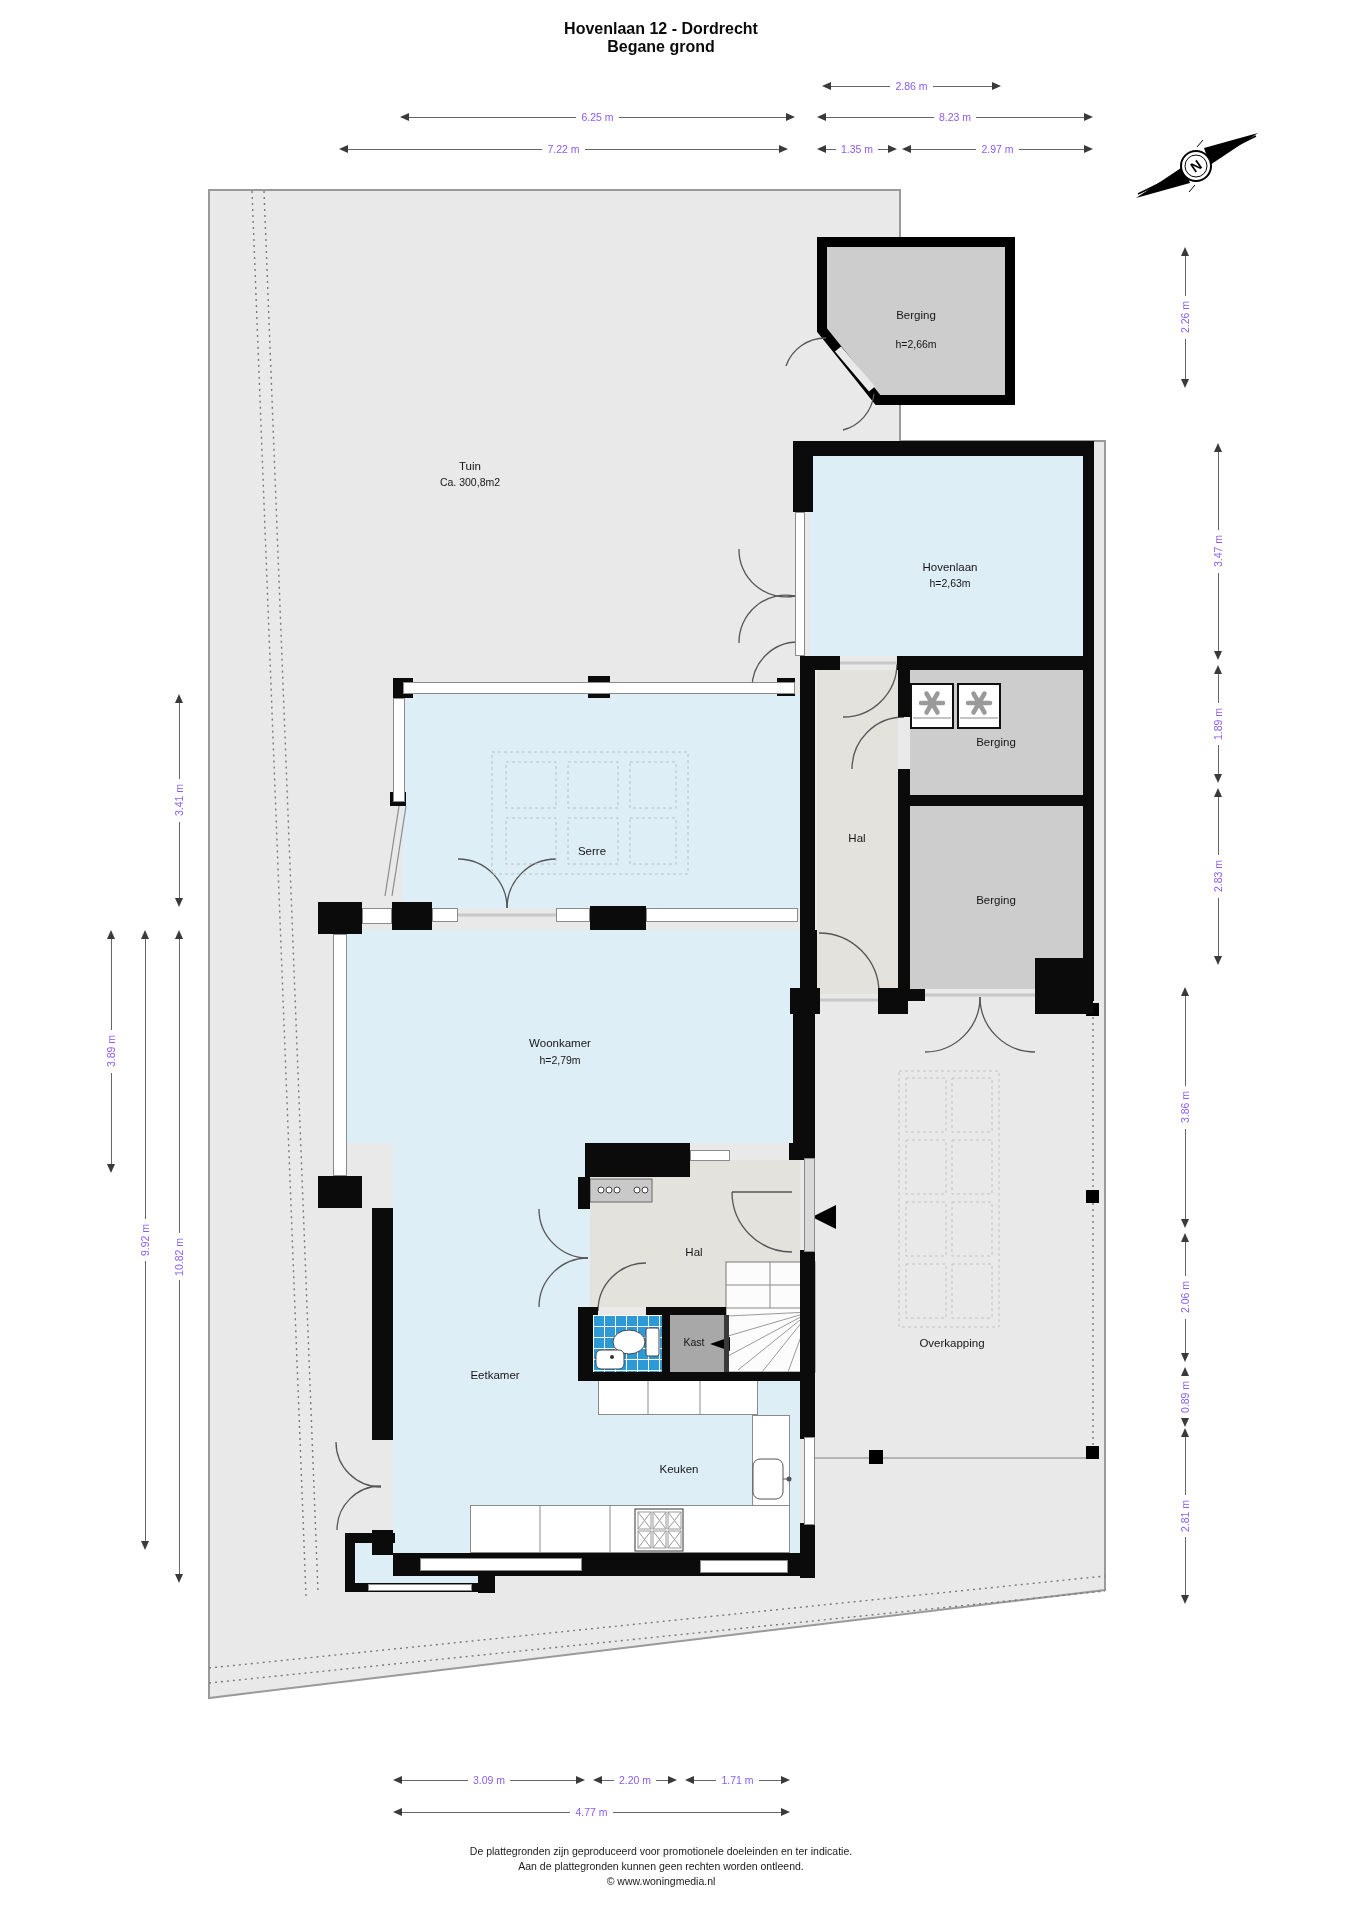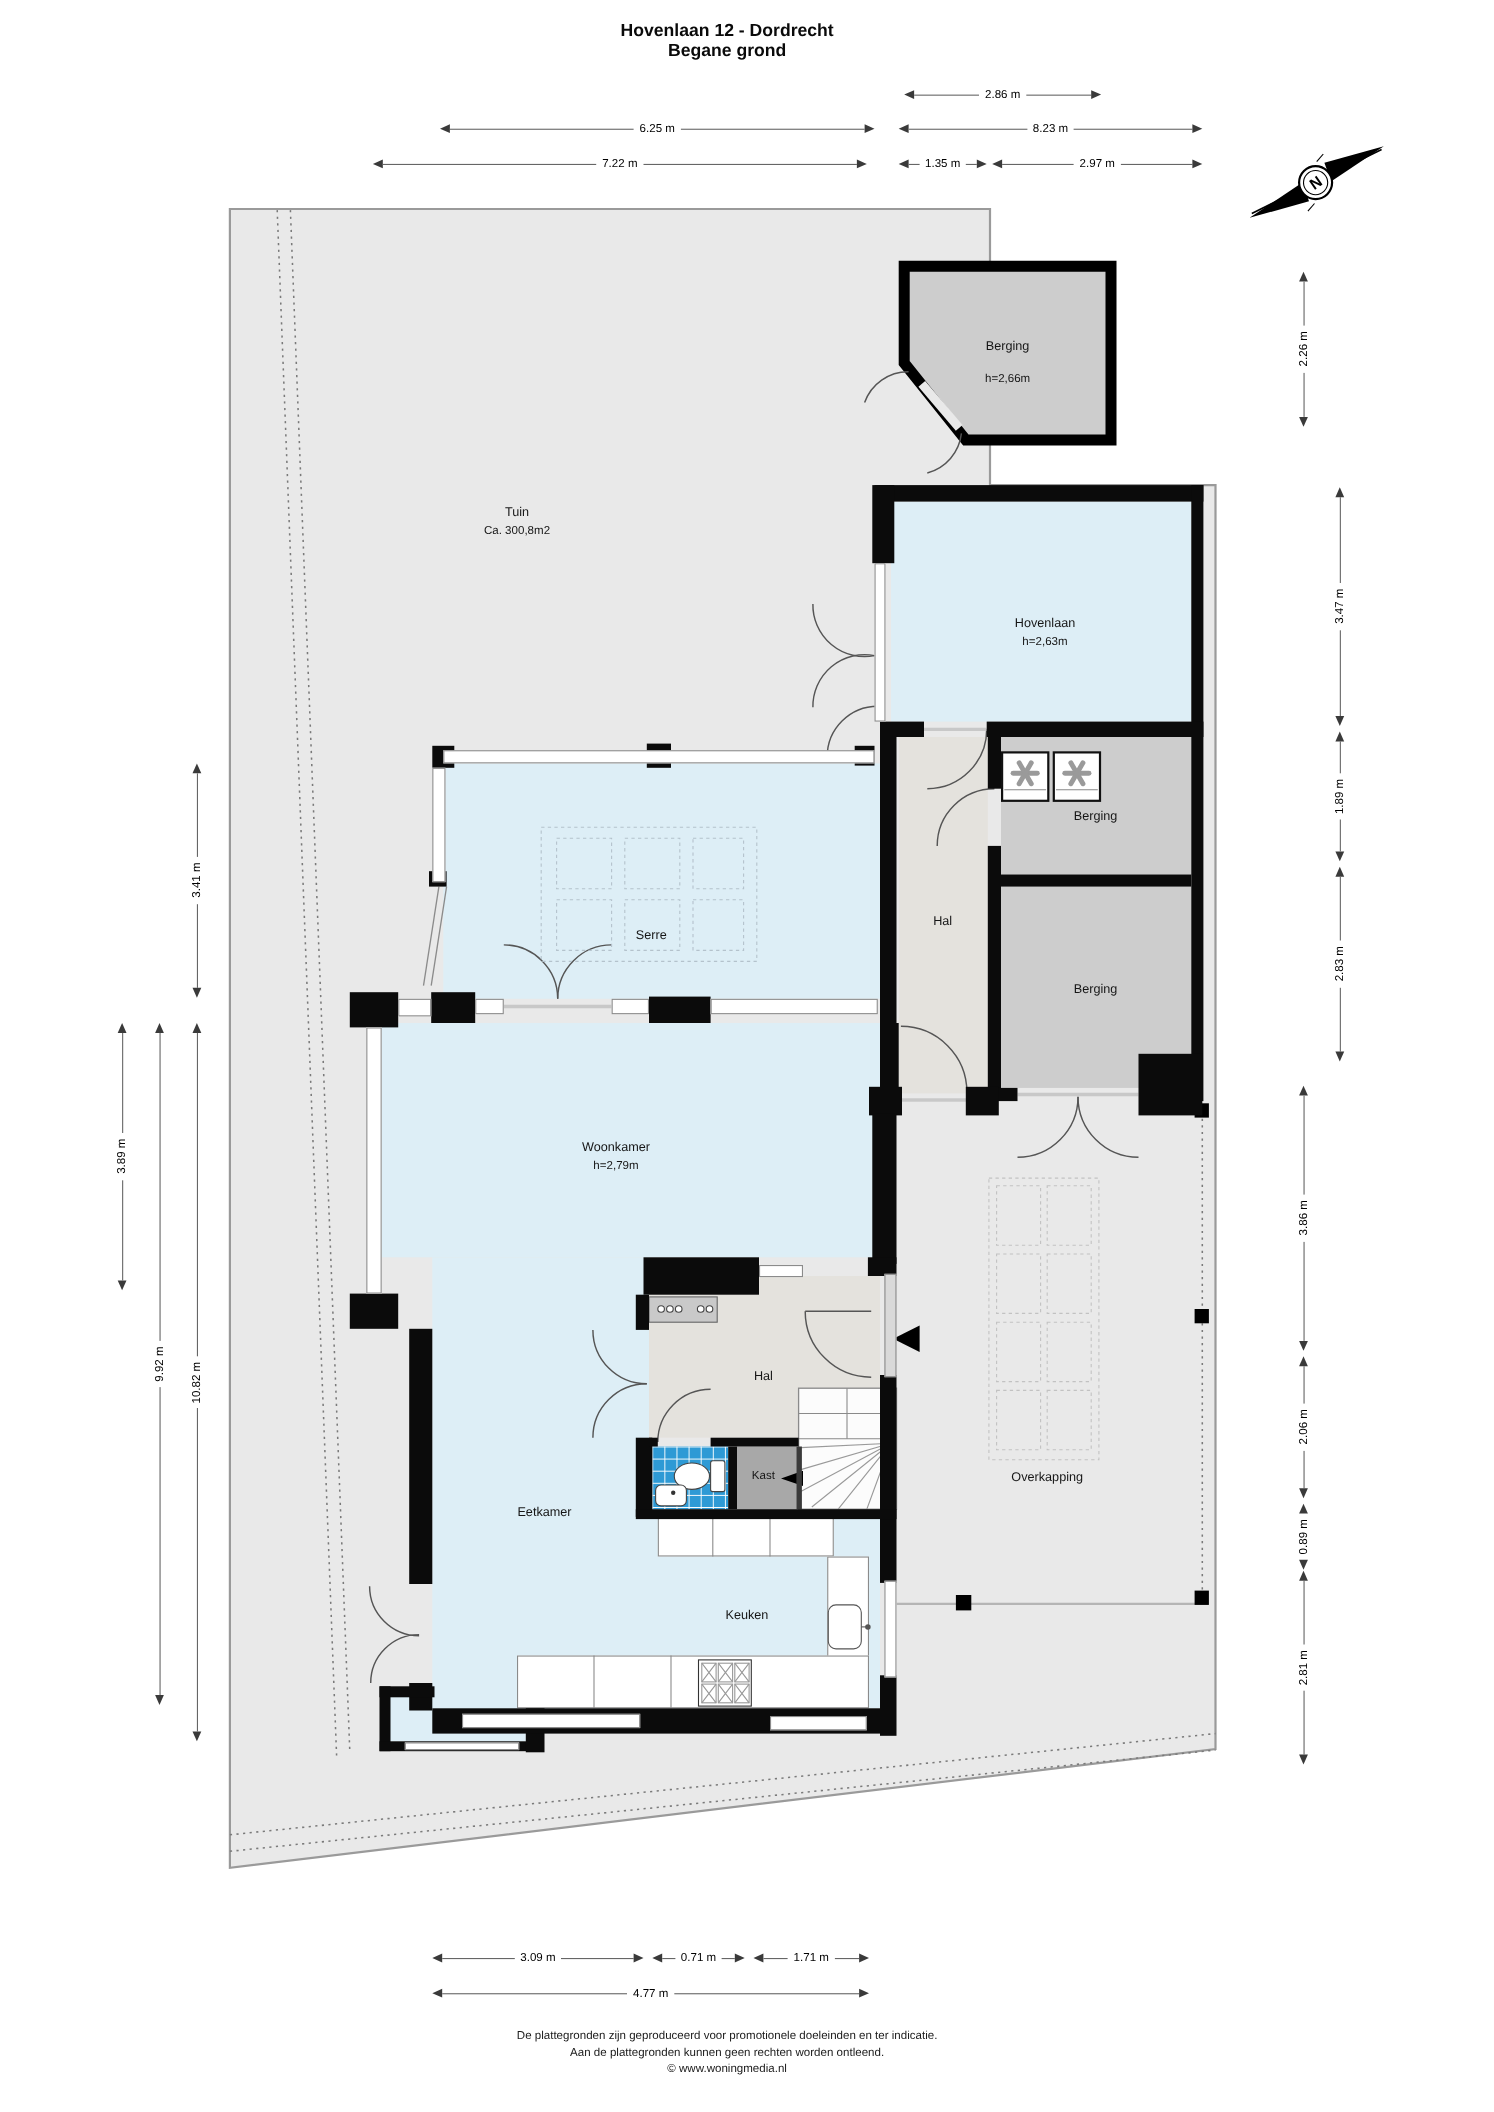--- a/index.html
+++ b/index.html
@@ -3,21 +3,21 @@
 <meta charset="utf-8">
 <style>
   html,body{margin:0;padding:0;background:#fff}
   #c{position:relative;width:1358px;height:1920px;background:#fff;font-family:"Liberation Sans",sans-serif;overflow:hidden}
   .abs,.room,.w,.win,.lbl{position:absolute}
   .room{position:absolute}
   .w{position:absolute;background:#0b0b0b}
   .win{position:absolute;background:#fff;border:1px solid #8b8b8b;box-sizing:border-box}
   .lbl{position:absolute;transform:translate(-50%,-50%);font-size:11.5px;color:#161616;white-space:nowrap;text-align:center}
   .sub{font-size:10.5px}
-  .dimh,.dimv{position:absolute;display:flex;color:#000000}
+  .dimh,.dimv{position:absolute;display:flex;color:#8b5cf6}
   .dimh{align-items:center;height:14px}
   .dimh::before{content:"";width:0;height:0;border:4px solid transparent;border-right:9px solid #3a3a3a;border-left:0}
   .dimh::after{content:"";width:0;height:0;border:4px solid transparent;border-left:9px solid #3a3a3a;border-right:0}
   .dimv{flex-direction:column;align-items:center;width:14px}
   .dimv::before{content:"";width:0;height:0;border:4px solid transparent;border-bottom:9px solid #3a3a3a;border-top:0}
   .dimv::after{content:"";width:0;height:0;border:4px solid transparent;border-top:9px solid #3a3a3a;border-bottom:0}
   .ln{flex:1;background:#666}
   .dimh .ln{height:1px}
   .dimv .ln{width:1px}
   .dlb{font-size:10.5px;white-space:nowrap}
@@ -370,21 +370,21 @@
       <i class="ln"></i>
     </div>
 
   <div class="dimh" style="left:393px;top:1773px;width:192px">
       <i class="ln"></i>
       <span class="dlb">3.09 m</span>
       <i class="ln"></i>
     </div>
   <div class="dimh" style="left:593px;top:1773px;width:84px">
       <i class="ln"></i>
-      <span class="dlb">0.71 m</span>
+      <span class="dlb">2.20 m</span>
       <i class="ln"></i>
     </div>
   <div class="dimh" style="left:685px;top:1773px;width:105px">
       <i class="ln"></i>
       <span class="dlb">1.71 m</span>
       <i class="ln"></i>
     </div>
   <div class="dimh" style="left:393px;top:1805px;width:397px">
       <i class="ln"></i>
       <span class="dlb">4.77 m</span>

